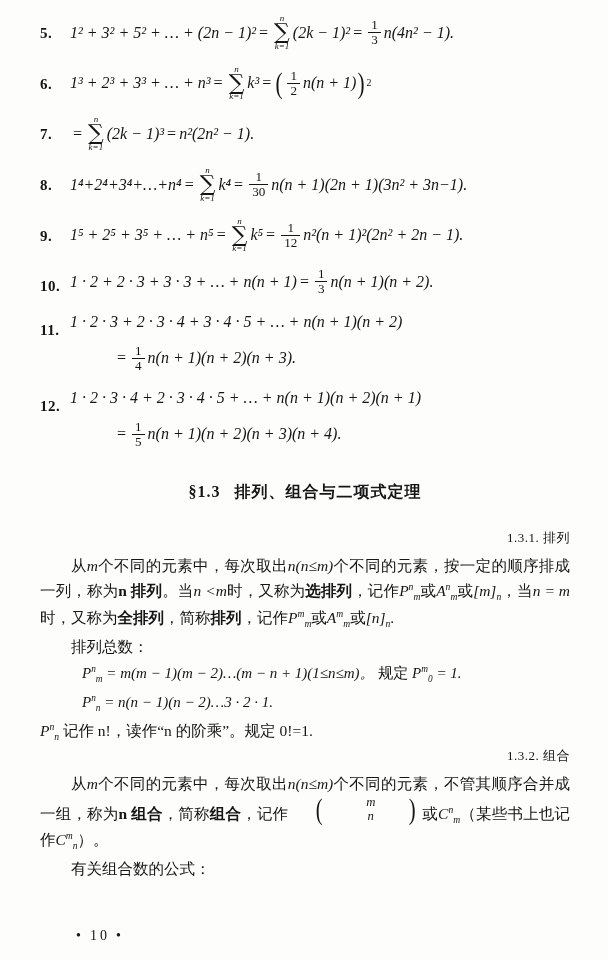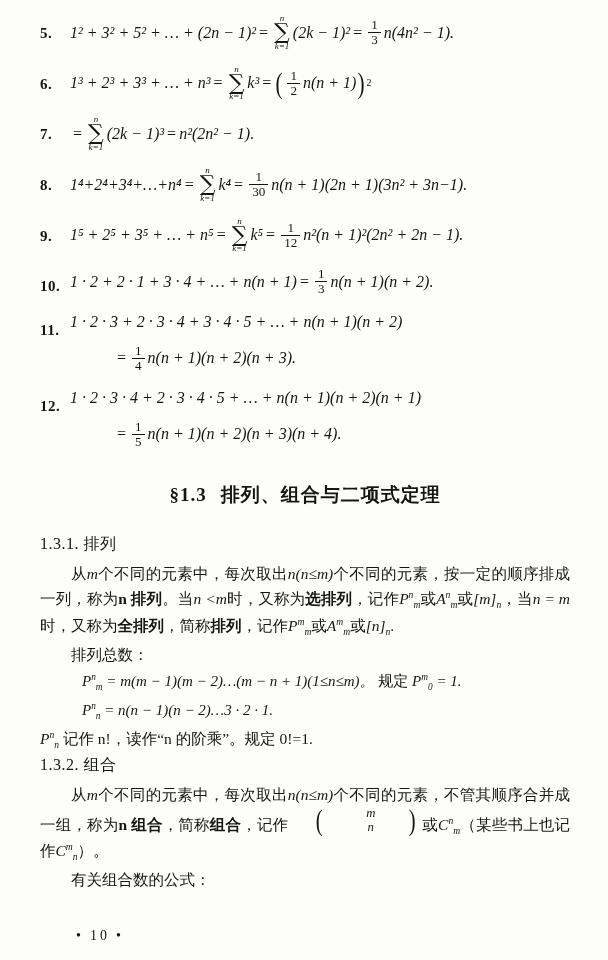--- a/index.html
+++ b/index.html
@@ -128,31 +128,32 @@
   .sup-after {
     vertical-align: super;
     font-size: 0.62em;
     font-style: normal;
   }
 
   
   .section-head {
     text-align: center;
     font-weight: bold;
-    font-size: 19px;
+    font-size: 16px;
     margin: 34px 0 26px 0;
     letter-spacing: 1px;
   }
   .section-head .num { margin-right: 14px; }
 
   .sub-head {
-    font-size: 16px;
+    font-size: 13px;
     margin: 0 0 6px 0;
     font-weight: normal;
     letter-spacing: 0.5px;
+    text-align: right;
   }
 
   p.para {
     font-size: 15.5px;
     line-height: 1.62;
     margin: 0 0 2px 0;
     text-align: justify;
     text-indent: 2em;
   }
   p.para.noind { text-indent: 0; }
@@ -289,21 +290,21 @@
             </span>
             <span class="m">n²(n + 1)²(2n² + 2n − 1).</span>
           </span>
         </div>
       </li>
 
       <li class="f-item">
         <div class="f-row">
           <span class="f-num">10.</span>
           <span class="f-body">
-            <span class="m">1 · 2 + 2 · 1 + 3 · 4 + … + n(n + 1)</span>
+            <span class="m">1 · 2 + 2 · 3 + 3 · 3 + … + n(n + 1)</span>
             <span class="op">=</span>
             <span class="frac">
               <span class="nm">1</span>
               <span class="dn">3</span>
             </span>
             <span class="m">n(n + 1)(n + 2).</span>
           </span>
         </div>
       </li>
 

